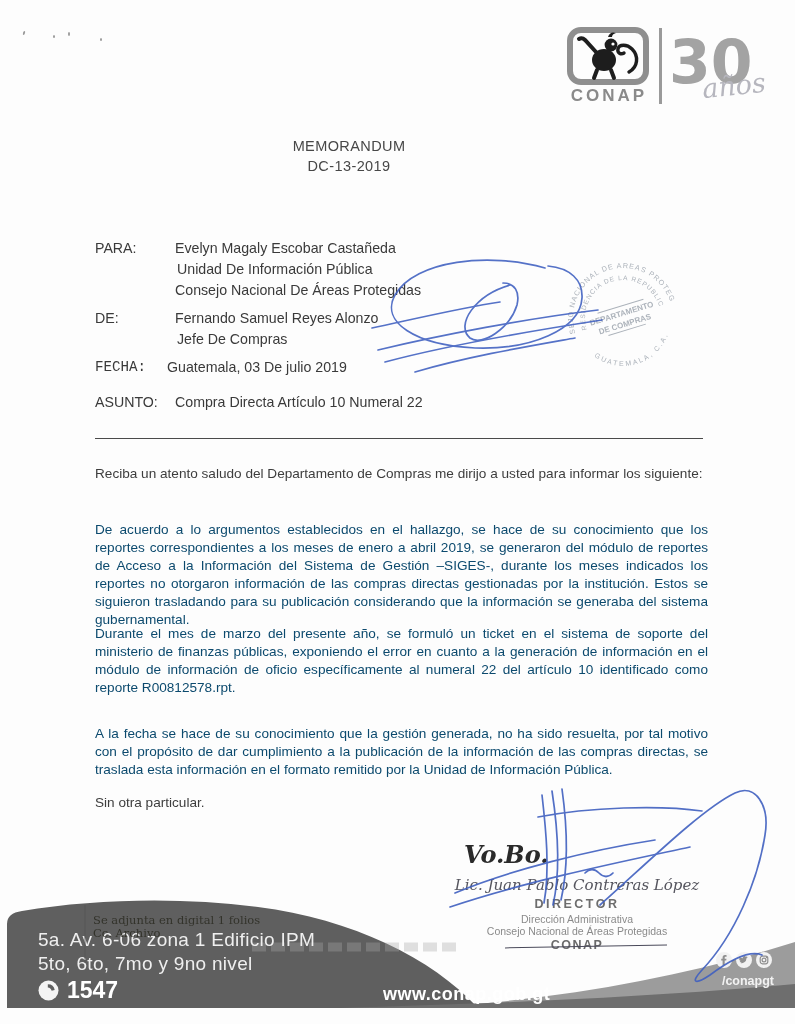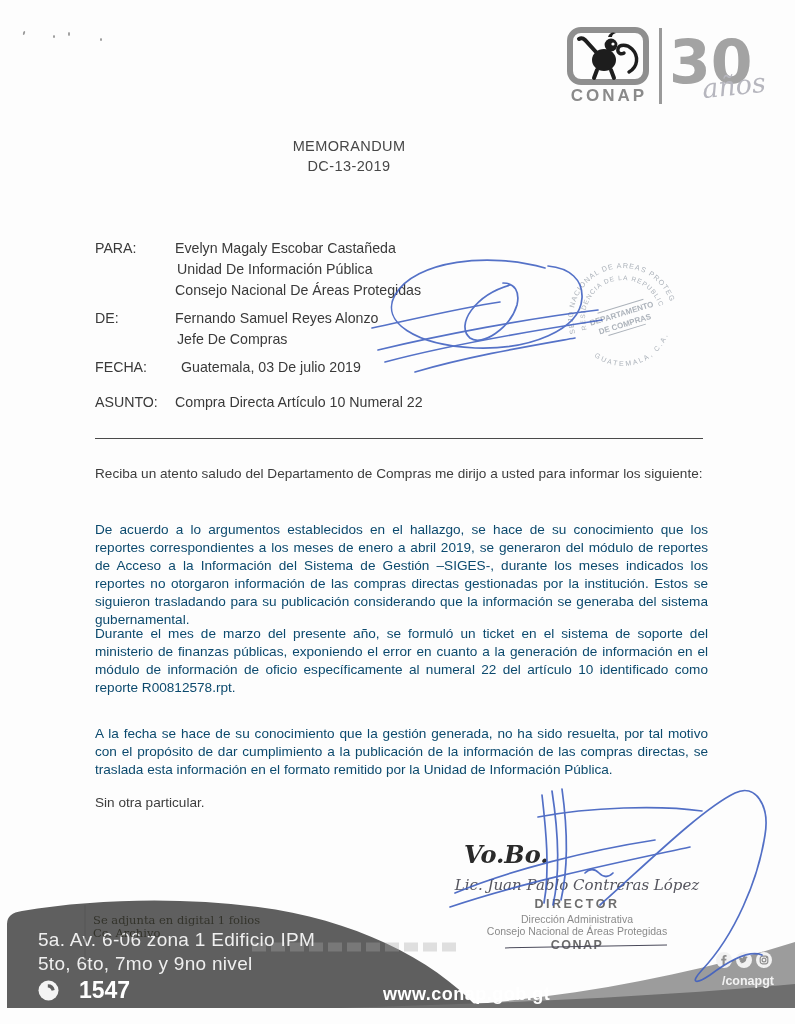--- a/index.html
+++ b/index.html
@@ -69,22 +69,22 @@
 
   <div class="abs meta-label" style="left:95px;top:240px;">PARA:</div>
   <div class="abs meta-val" style="left:175px;top:240px;">Evelyn Magaly Escobar Castañeda</div>
   <div class="abs meta-val" style="left:177px;top:261px;">Unidad De Información Pública</div>
   <div class="abs meta-val" style="left:175px;top:282px;">Consejo Nacional De Áreas Protegidas</div>
 
   <div class="abs meta-label" style="left:95px;top:310px;">DE:</div>
   <div class="abs meta-val" style="left:175px;top:310px;">Fernando Samuel Reyes Alonzo</div>
   <div class="abs meta-val" style="left:177px;top:331px;">Jefe De Compras</div>
 
-  <div class="abs meta-label" style="left:95px;top:359px;">FECHA:</div>
-  <div class="abs meta-val" style="left:181px;top:359px;">Guatemala, 03 De julio 2019</div>
+  <div class="abs meta-label" style="left:95px;top:359px;font-family:Liberation Mono, monospace;">FECHA:</div>
+  <div class="abs meta-val" style="left:167px;top:359px;">Guatemala, 03 De julio 2019</div>
 
   <div class="abs meta-label" style="left:95px;top:394px;">ASUNTO:</div>
   <div class="abs meta-val" style="left:175px;top:394px;">Compra Directa Artículo 10 Numeral 22</div>
 
   <svg class="abs z1" style="left:548px;top:256px;opacity:.8;" width="150" height="125" viewBox="0 0 150 125">
     <defs>
       <path id="arcOuter" d="M 25,62 A 50,50 0 0 1 125,62"></path>
       <path id="arcInner" d="M 37,62 A 38,38 0 0 1 113,62"></path>
       <path id="arcBottom" d="M 27,62 A 48,48 0 0 0 123,62"></path>
     </defs>
@@ -159,21 +159,21 @@
 
   <div class="abs annot" style="left:93px;top:914px;">
     <div>Se adjunta en digital 1 folios</div>
     <div>Cc. Archivo</div>
   </div>
   <div class="abs" style="left:84px;top:905px;width:1.5px;height:58px;background:#555;opacity:.45;z-index:6;"></div>
 
   <div class="abs addr" style="left:38px;top:929px;">5a. Av. 6-06 zona 1 Edificio IPM</div>
   <div class="abs addr" style="left:38px;top:953px;">5to, 6to, 7mo y 9no nivel</div>
 
-  <div class="abs z5" style="left:38px;top:977px;display:flex;align-items:center;gap:20px;">
+  <div class="abs z5" style="left:38px;top:977px;display:flex;align-items:center;gap:8px;">
     <svg width="21" height="21" viewBox="0 0 21 21">
       <circle cx="10.5" cy="10.5" r="10" fill="#f4f4f4"></circle>
       <path d="M6,6.2 c3,-2.6 6,-2.6 9,0 l-2,2.4 c-1.6,-1.2 -3.4,-1.2 -5,0 z" fill="#5f5f5f" transform="rotate(40 10.5 10.5)"></path>
     </svg>
     <span class="phone-num">1547</span>
   </div>
 
   <div class="abs www" style="left:383px;top:984px;">www.conap.gob.gt</div>
 
   <div class="abs z5" style="left:716px;top:952px;display:flex;gap:4px;">

